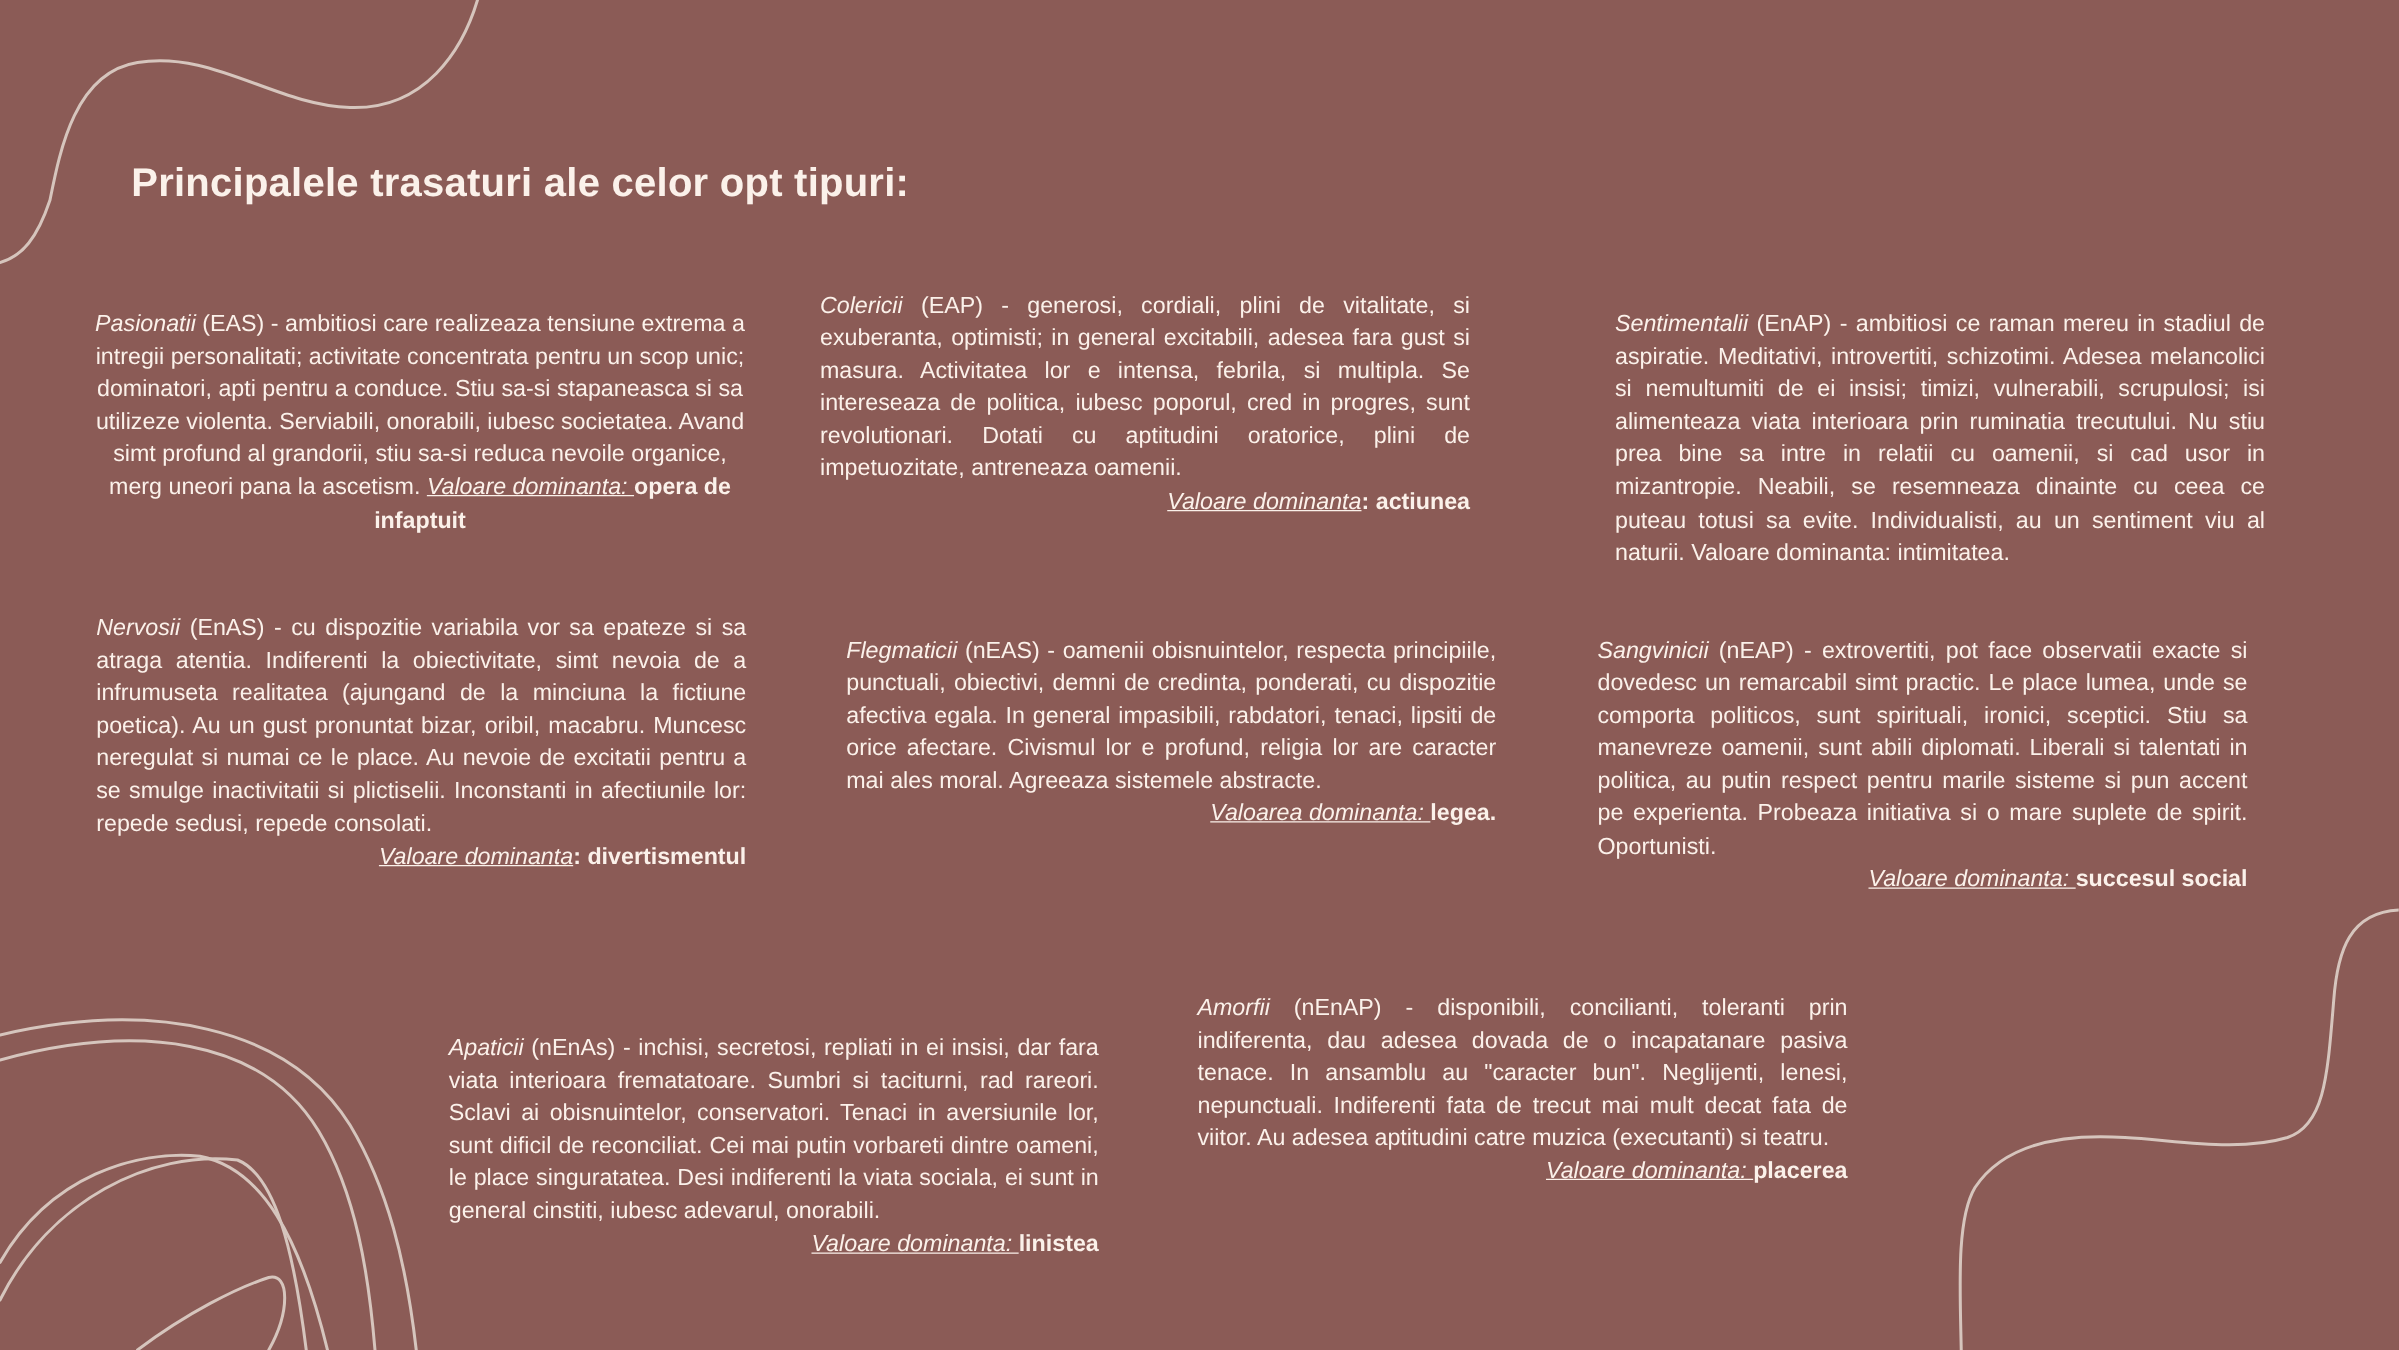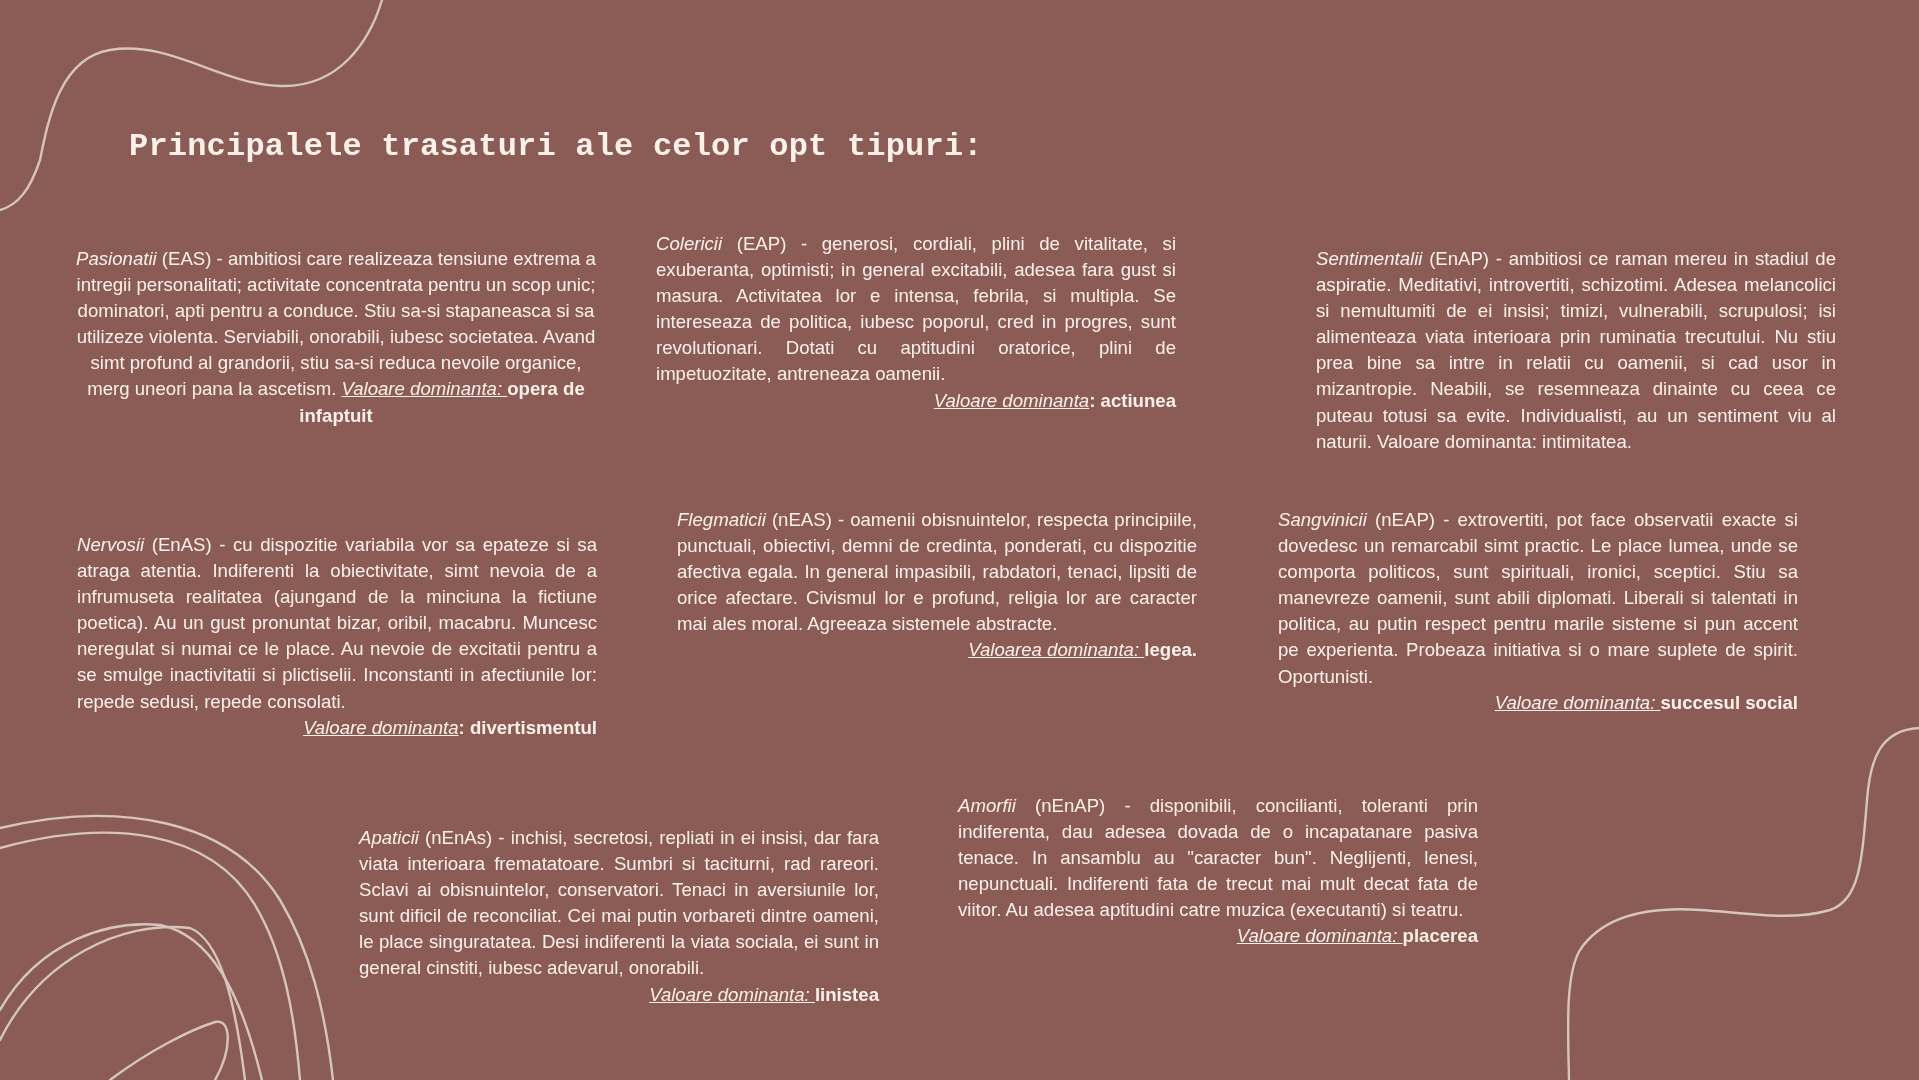--- a/index.html
+++ b/index.html
@@ -5,22 +5,22 @@
   html, body { margin:0; padding:0; }
   body {
     width:1919px; height:1080px; overflow:hidden; position:relative;
     background:#8b5b56;
     font-family:"Liberation Sans", "DejaVu Sans", sans-serif;
     color:#fbf1ea;
   }
   .deco { position:absolute; left:0; top:0; width:1919px; height:1080px; pointer-events:none; }
   .deco path { fill:none; stroke:#d6c5bd; stroke-width:2.4; stroke-linecap:round; }
   .title {
-    position:absolute; left:129px; top:128px; margin:0;
-    font-family:Liberation Mono, monospace;
+    position:absolute; left:105px; top:128px; margin:0;
+    font-family:Liberation Sans, sans-serif;
     font-weight:bold; font-size:32px; letter-spacing:0.2px; color:#fbf1ea;
   }
   .card {
     position:absolute; margin:0;
     font-size:18.6px; line-height:26.1px; text-align:justify;
     color:#fbf1ea;
   }
   .card.center { text-align:center; }
   .card .name { font-style:italic; font-weight:normal; }
   .card .val-label { font-style:italic;text-decoration:underline; }
@@ -44,25 +44,25 @@
 <h1 class="title">Principalele trasaturi ale celor opt tipuri:</h1>
 
 <p class="card center" style="left:76px; top:246px; width:520px;">
   <span class="name">Pasionatii</span><span> (EAS) - </span><span>ambitiosi care realizeaza tensiune extrema a intregii personalitati; activitate concentrata pentru un scop unic; dominatori, apti pentru a conduce. Stiu sa-si stapaneasca si sa utilizeze violenta. Serviabili, onorabili, iubesc societatea. Avand simt profund al grandorii, stiu sa-si reduca nevoile organice, merg uneori pana la ascetism. </span><span class="val-line"><span class="val-label">Valoare dominanta: </span><span class="val">opera de infaptuit</span></span>
 </p>
 
 <p class="card" style="left:656px; top:231px; width:520px;">
   <span class="name">Colericii</span><span> (EAP) - </span><span>generosi, cordiali, plini de vitalitate, si exuberanta, optimisti; in general excitabili, adesea fara gust si masura. Activitatea lor e intensa, febrila, si multipla. Se intereseaza de politica, iubesc poporul, cred in progres, sunt revolutionari. Dotati cu aptitudini oratorice, plini de impetuozitate, antreneaza oamenii.</span><span class="val-line"><span class="val-label">Valoare dominanta</span><span class="val">: actiunea</span></span>
 </p>
 
-<p class="card" style="left:1292px; top:246px; width:520px;margin-left:24px;">
+<p class="card" style="left:1292px; top:246px; width:520px;">
   <span class="name">Sentimentalii</span><span> (EnAP) - </span><span>ambitiosi ce raman mereu in stadiul de aspiratie. Meditativi, introvertiti, schizotimi. Adesea melancolici si nemultumiti de ei insisi; timizi, vulnerabili, scrupulosi; isi alimenteaza viata interioara prin ruminatia trecutului. Nu stiu prea bine sa intre in relatii cu oamenii, si cad usor in mizantropie. Neabili, se resemneaza dinainte cu ceea ce puteau totusi sa evite. Individualisti, au un sentiment viu al naturii. Valoare dominanta: intimitatea.</span>
 </p>
 
-<p class="card" style="left:77px; top:532px; width:520px;">
+<p class="card" style="left:77px; top:489px; width:520px;">
   <span class="name">Nervosii</span><span> (EnAS) - </span><span>cu dispozitie variabila vor sa epateze si sa atraga atentia. Indiferenti la obiectivitate, simt nevoia de a infrumuseta realitatea (ajungand de la minciuna la fictiune poetica). Au un gust pronuntat bizar, oribil, macabru. Muncesc neregulat si numai ce le place. Au nevoie de excitatii pentru a se smulge inactivitatii si plictiselii. Inconstanti in afectiunile lor: repede sedusi, repede consolati.</span><span class="val-line"><span class="val-label">Valoare dominanta</span><span class="val">: divertismentul</span></span>
 </p>
 
 <p class="card" style="left:677px; top:507px; width:520px;">
   <span class="name">Flegmaticii</span><span> (nEAS) - </span><span>oamenii obisnuintelor, respecta principiile, punctuali, obiectivi, demni de credinta, ponderati, cu dispozitie afectiva egala. In general impasibili, rabdatori, tenaci, lipsiti de orice afectare. Civismul lor e profund, religia lor are caracter mai ales moral. Agreeaza sistemele abstracte.</span><span class="val-line"><span class="val-label">Valoarea dominanta: </span><span class="val">legea.</span></span>
 </p>
 
 <p class="card" style="left:1278px; top:507px; width:520px;">
   <span class="name">Sangvinicii</span><span> (nEAP) - </span><span>extrovertiti, pot face observatii exacte si dovedesc un remarcabil simt practic. Le place lumea, unde se comporta politicos, sunt spirituali, ironici, sceptici. Stiu sa manevreze oamenii, sunt abili diplomati. Liberali si talentati in politica, au putin respect pentru marile sisteme si pun accent pe experienta. Probeaza initiativa si o mare suplete de spirit. Oportunisti.</span><span class="val-line"><span class="val-label">Valoare dominanta: </span><span class="val">succesul social</span></span>
 </p>

